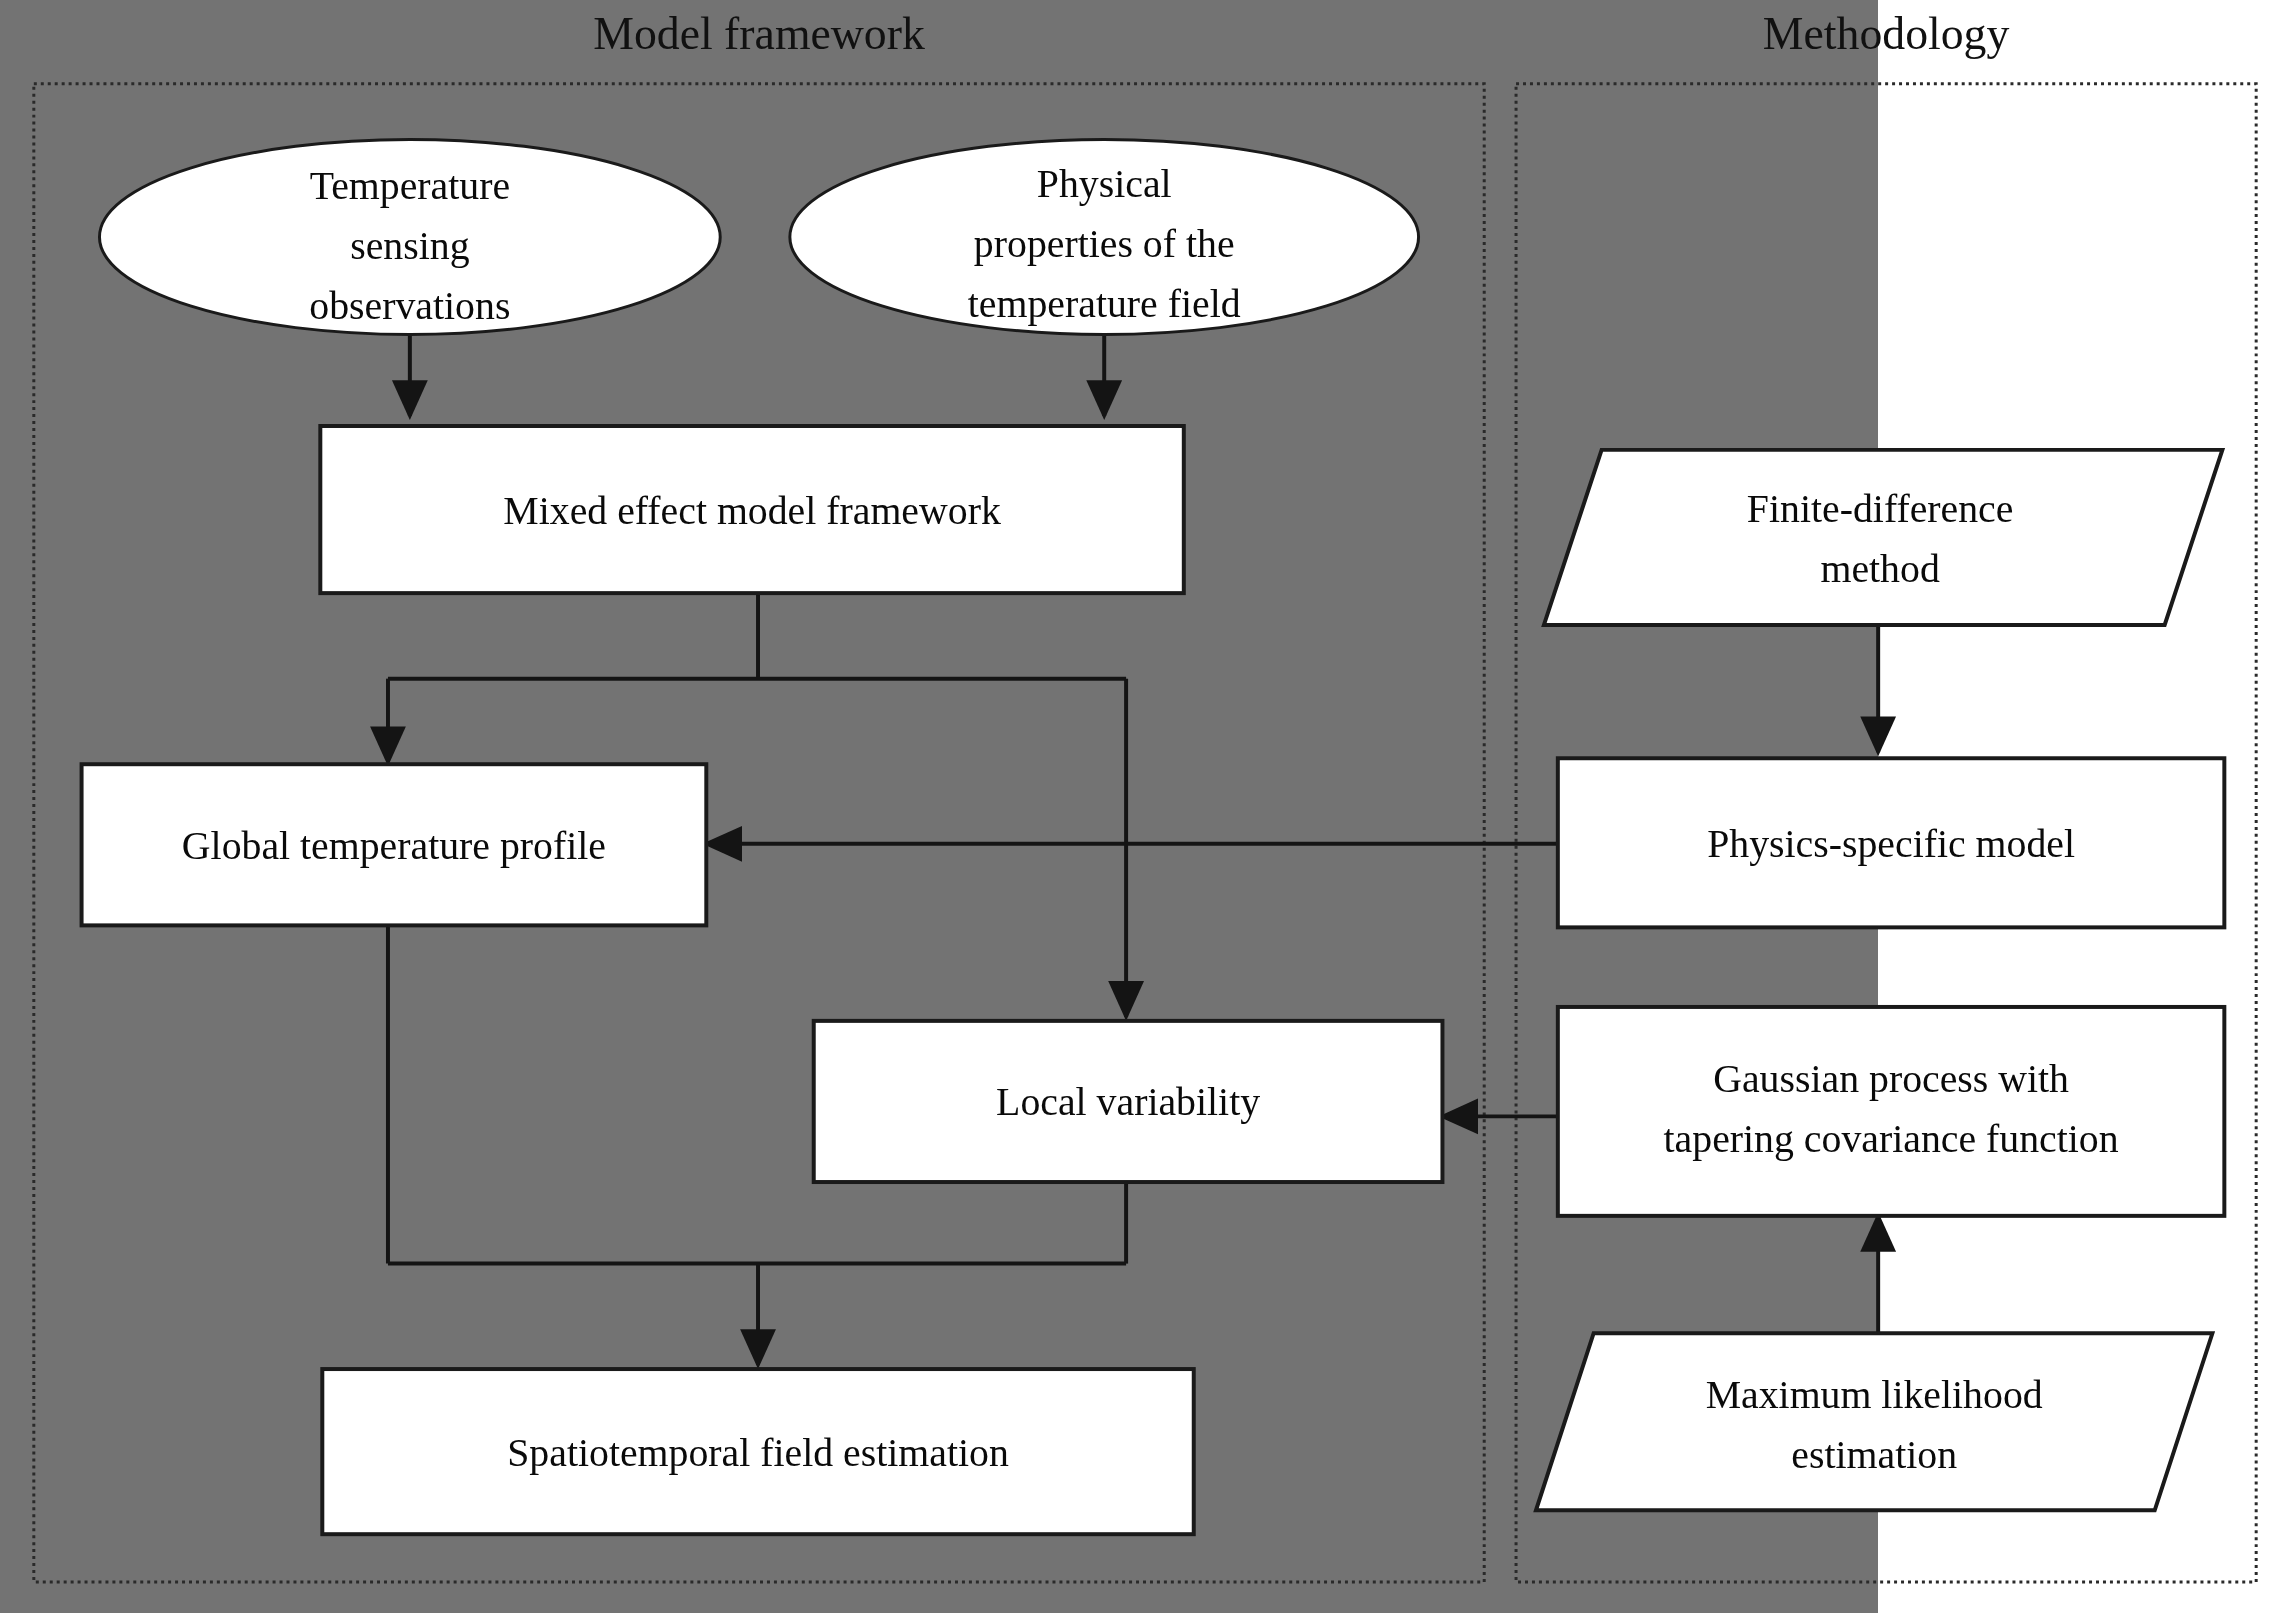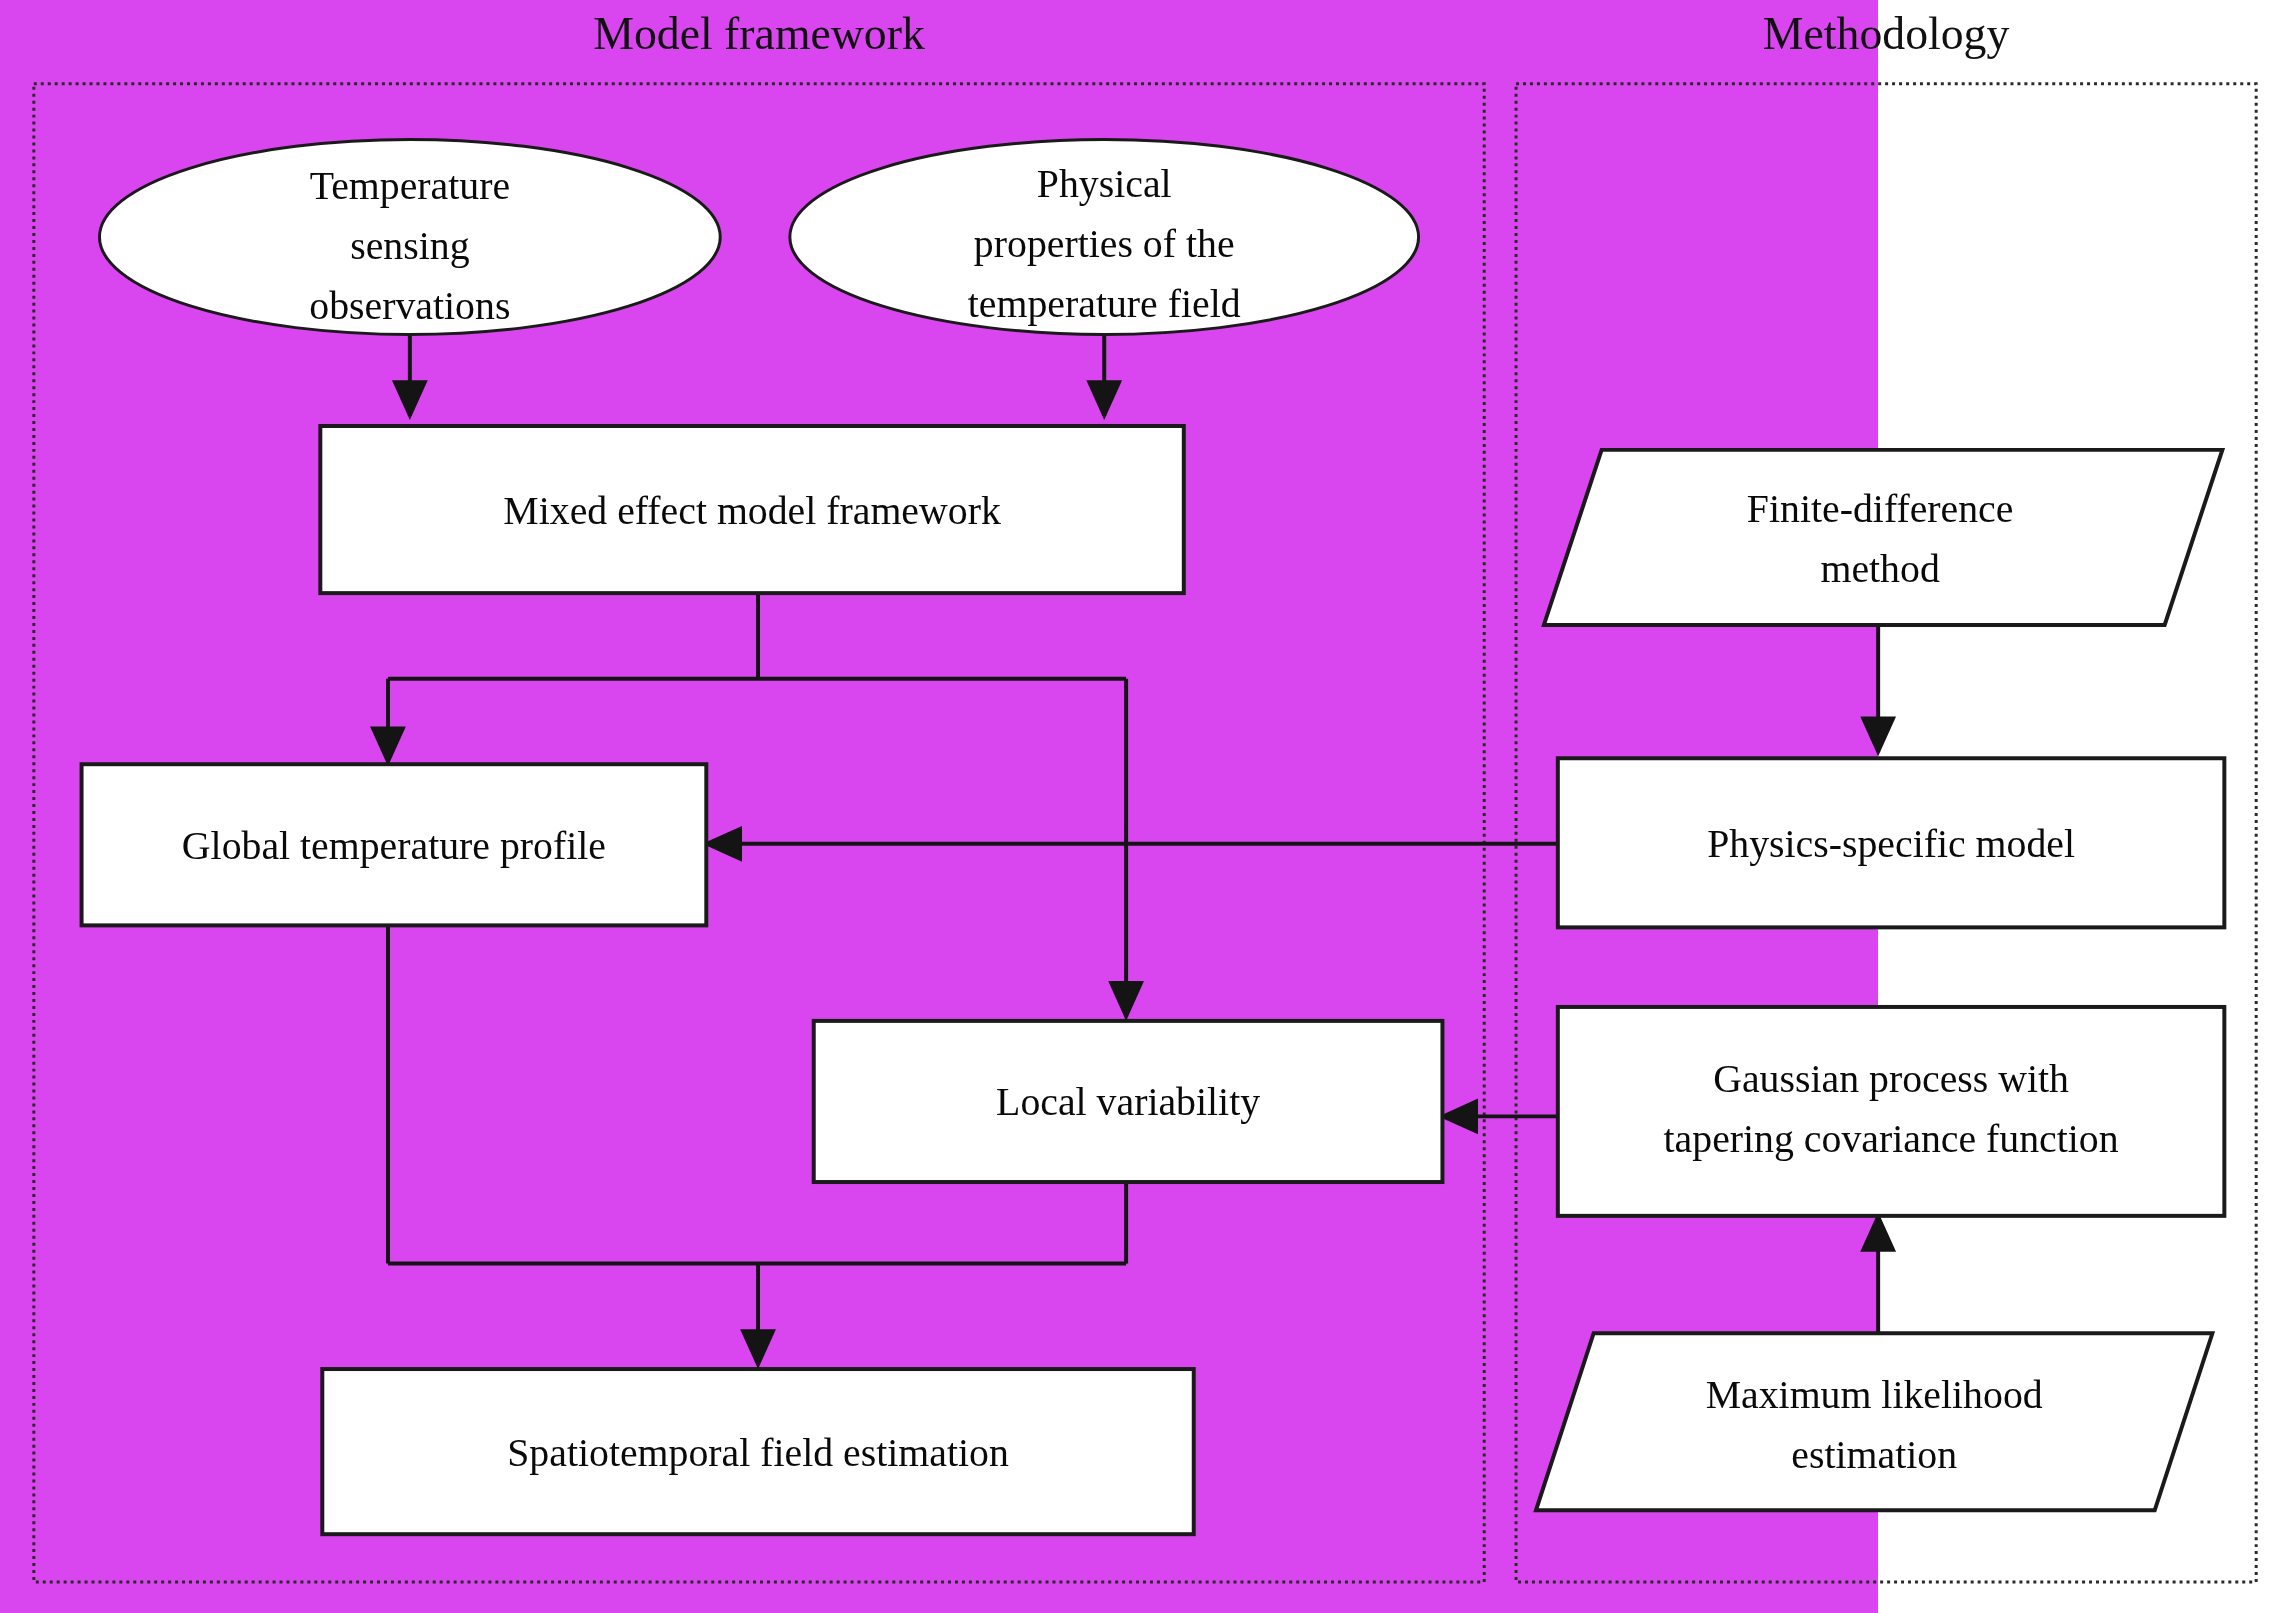--- a/index.html
+++ b/index.html
@@ -4,21 +4,21 @@
 <style>
   html, body {
     margin: 0;
     padding: 0;
     background: #ffffff;
   }
   #canvas-wrap {
     position: relative;
     width: 1878px;
     height: 1614px;
-    background: #d946ef;
+    background: #737373;
     font-family: "Liberation Serif", "DejaVu Serif", serif;
   }
   svg#flow {
     position: absolute;
     top: 0;
     left: 0;
     width: 2290px;
     height: 1614px;
     display: block;
   }

